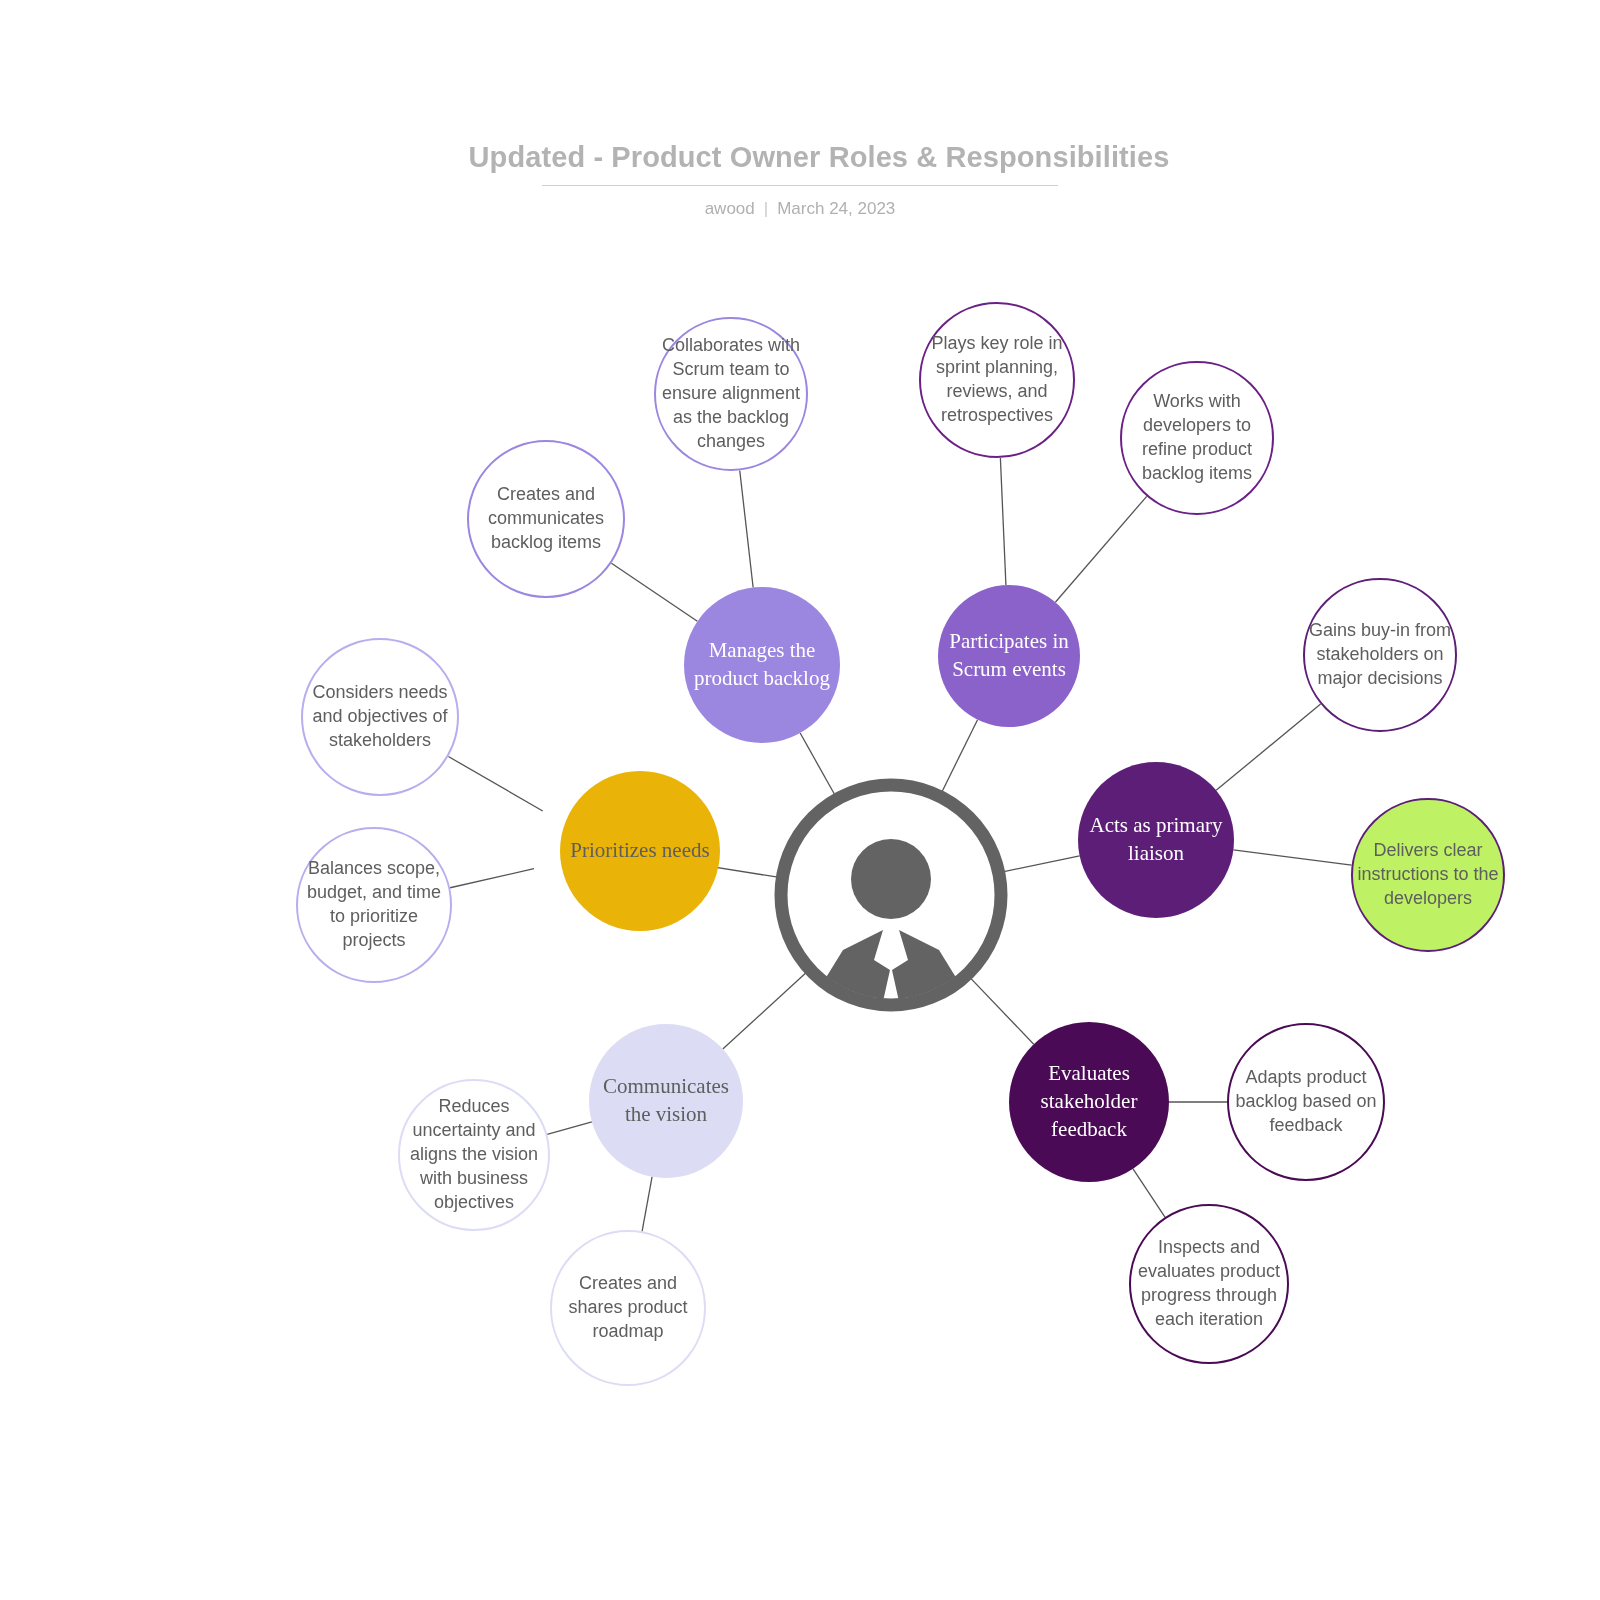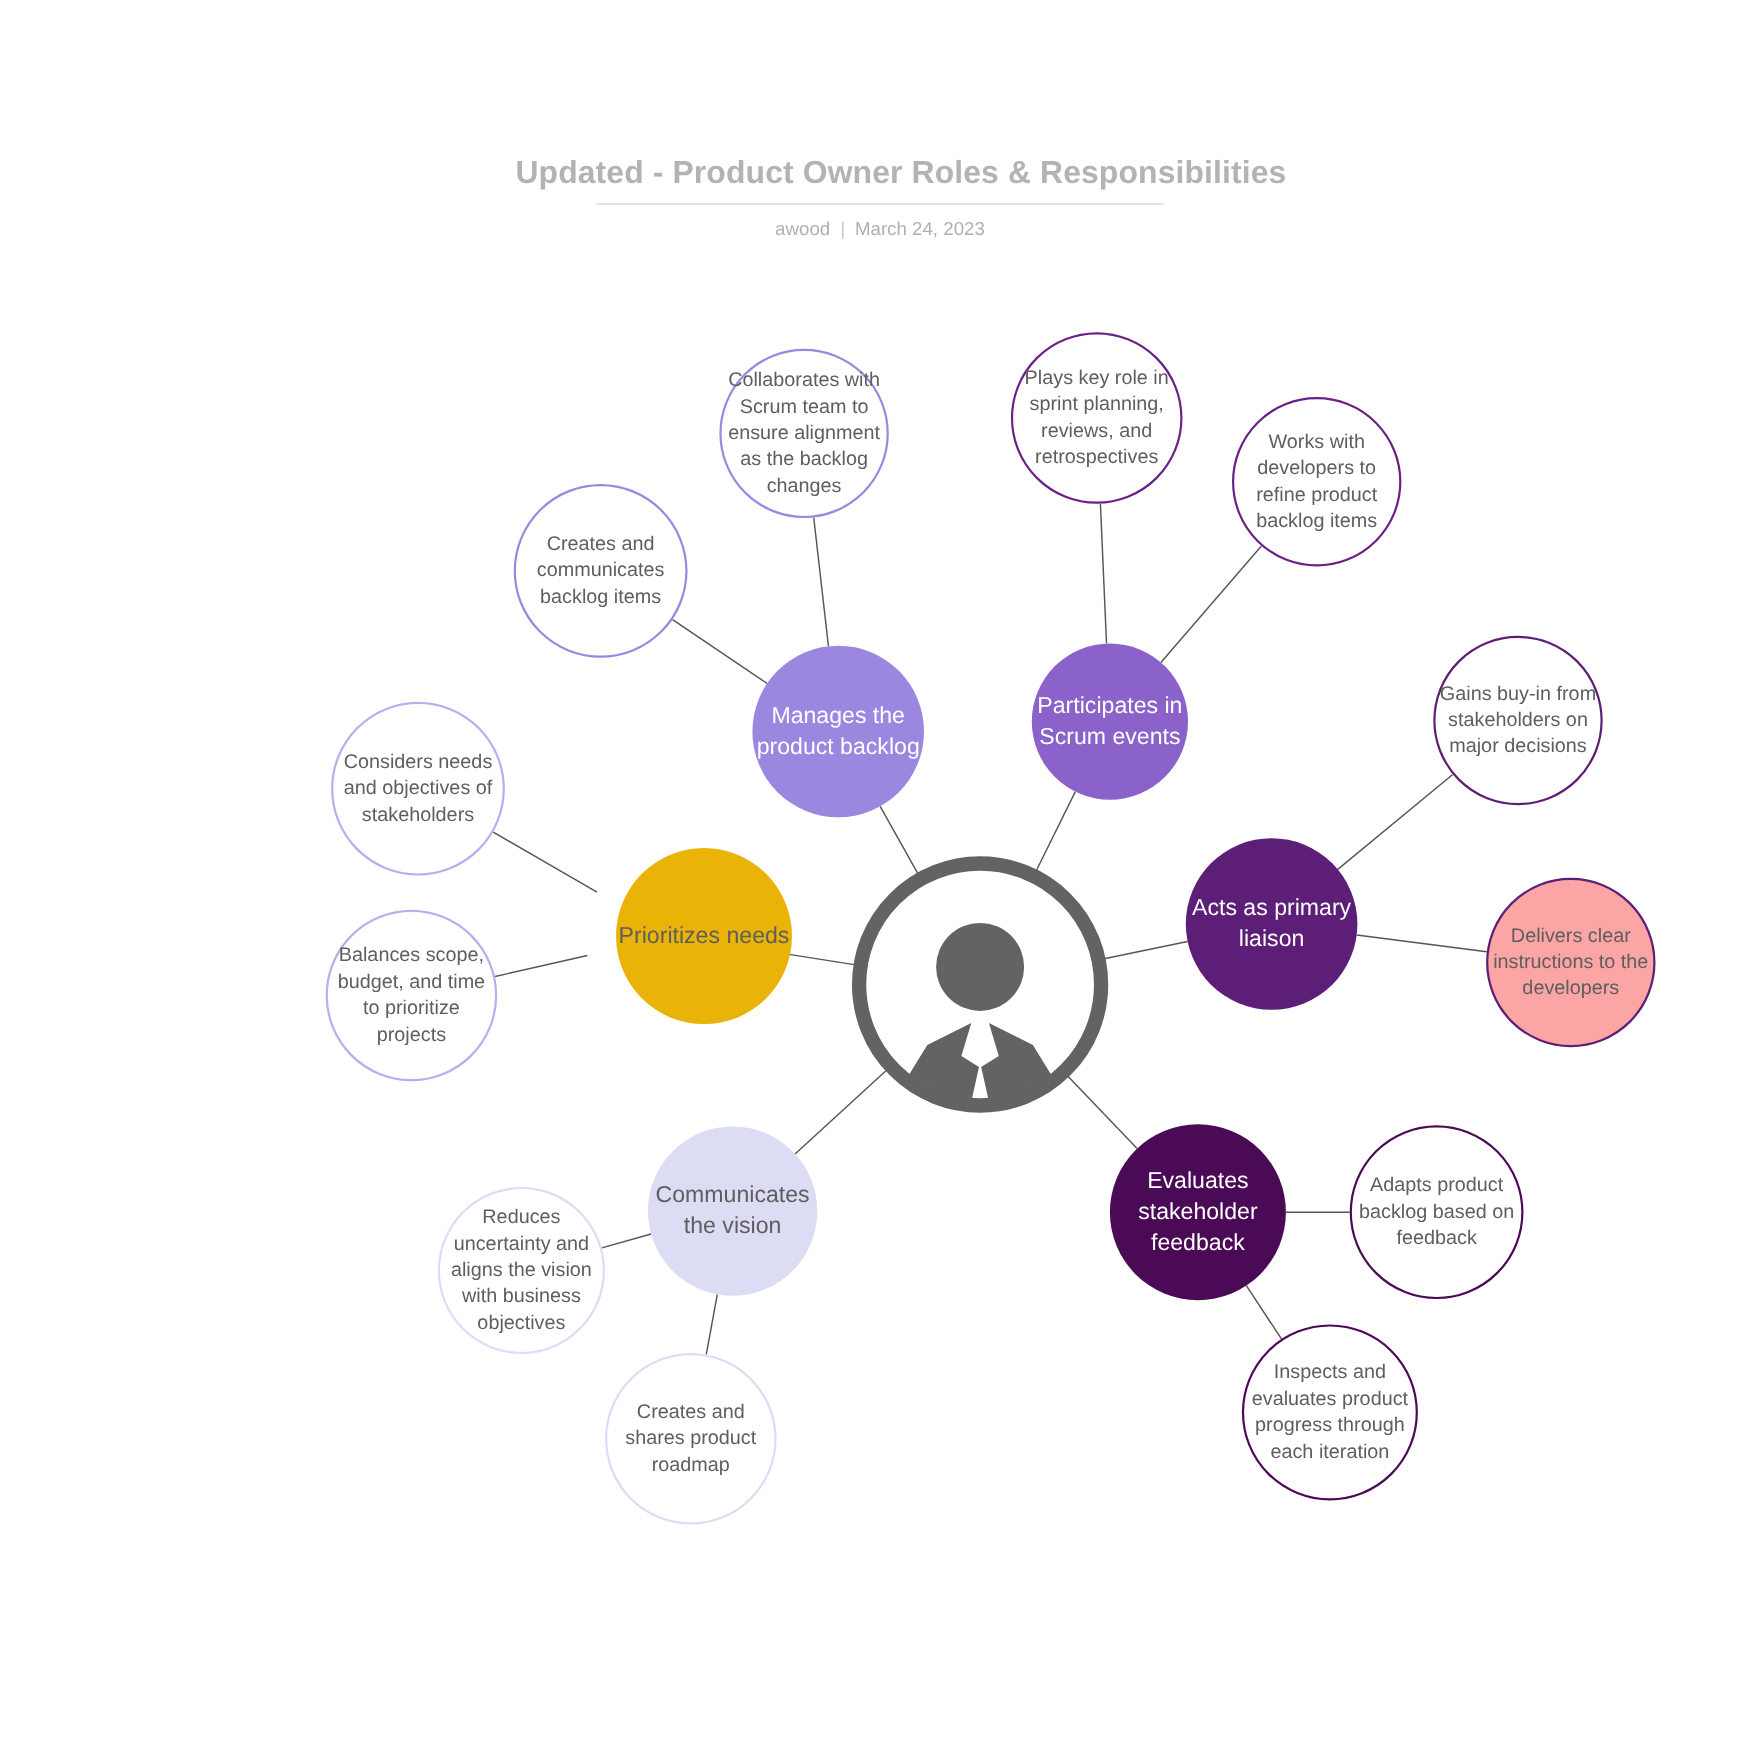--- a/index.html
+++ b/index.html
@@ -72,20 +72,21 @@
     justify-content: center;
     text-align: center;
   }
   .node span {
     display: block;
     width: 125%;
     line-height: 1.33;
   }
   .branch {
     font-size: 21px;
+    font-family: Liberation Serif, serif;
   }
   .branch span { width: 112%; }
   .leaf {
     background: #ffffff;
     font-size: 18px;
     color: #5e5e5e;
   }
   .leaf span { width: 124%; }
   
   #center-node {
@@ -169,21 +170,21 @@
       </div>
       <div class="node leaf" style="left: 1120px; top: 361px; width: 154px; height: 154px; background: rgb(255, 255, 255); border: 2px solid rgb(107, 32, 134); color: rgb(94, 94, 94);">
         <span>Works with developers to refine product backlog items</span>
       </div>
       <div class="node branch" style="left: 938px; top: 585px; width: 142px; height: 142px; background: rgb(139, 98, 201); color: rgb(255, 255, 255);">
         <span>Participates in Scrum events</span>
       </div>
       <div class="node leaf" style="left: 1303px; top: 578px; width: 154px; height: 154px; background: rgb(255, 255, 255); border: 2px solid rgb(93, 30, 120); color: rgb(94, 94, 94);">
         <span>Gains buy-in from stakeholders on major decisions</span>
       </div>
-      <div class="node leaf" style="left: 1351px; top: 798px; width: 154px; height: 154px; background: #fca5a5; border: 2px solid rgb(93, 30, 120); color: rgb(94, 94, 94);">
+      <div class="node leaf" style="left: 1351px; top: 798px; width: 154px; height: 154px; background: #bef264; border: 2px solid rgb(93, 30, 120); color: rgb(94, 94, 94);">
         <span>Delivers clear instructions to the developers</span>
       </div>
       <div class="node branch" style="left: 1078px; top: 762px; width: 156px; height: 156px; background: rgb(93, 30, 120); color: rgb(255, 255, 255);">
         <span>Acts as primary liaison</span>
       </div>
       <div class="node leaf" style="left: 1227px; top: 1023px; width: 158px; height: 158px; background: rgb(255, 255, 255); border: 2px solid rgb(75, 10, 85); color: rgb(94, 94, 94);">
         <span>Adapts product backlog based on feedback</span>
       </div>
       <div class="node leaf" style="left: 1129px; top: 1204px; width: 160px; height: 160px; background: rgb(255, 255, 255); border: 2px solid rgb(75, 10, 85); color: rgb(94, 94, 94);">
         <span>Inspects and evaluates product progress through each iteration</span>

